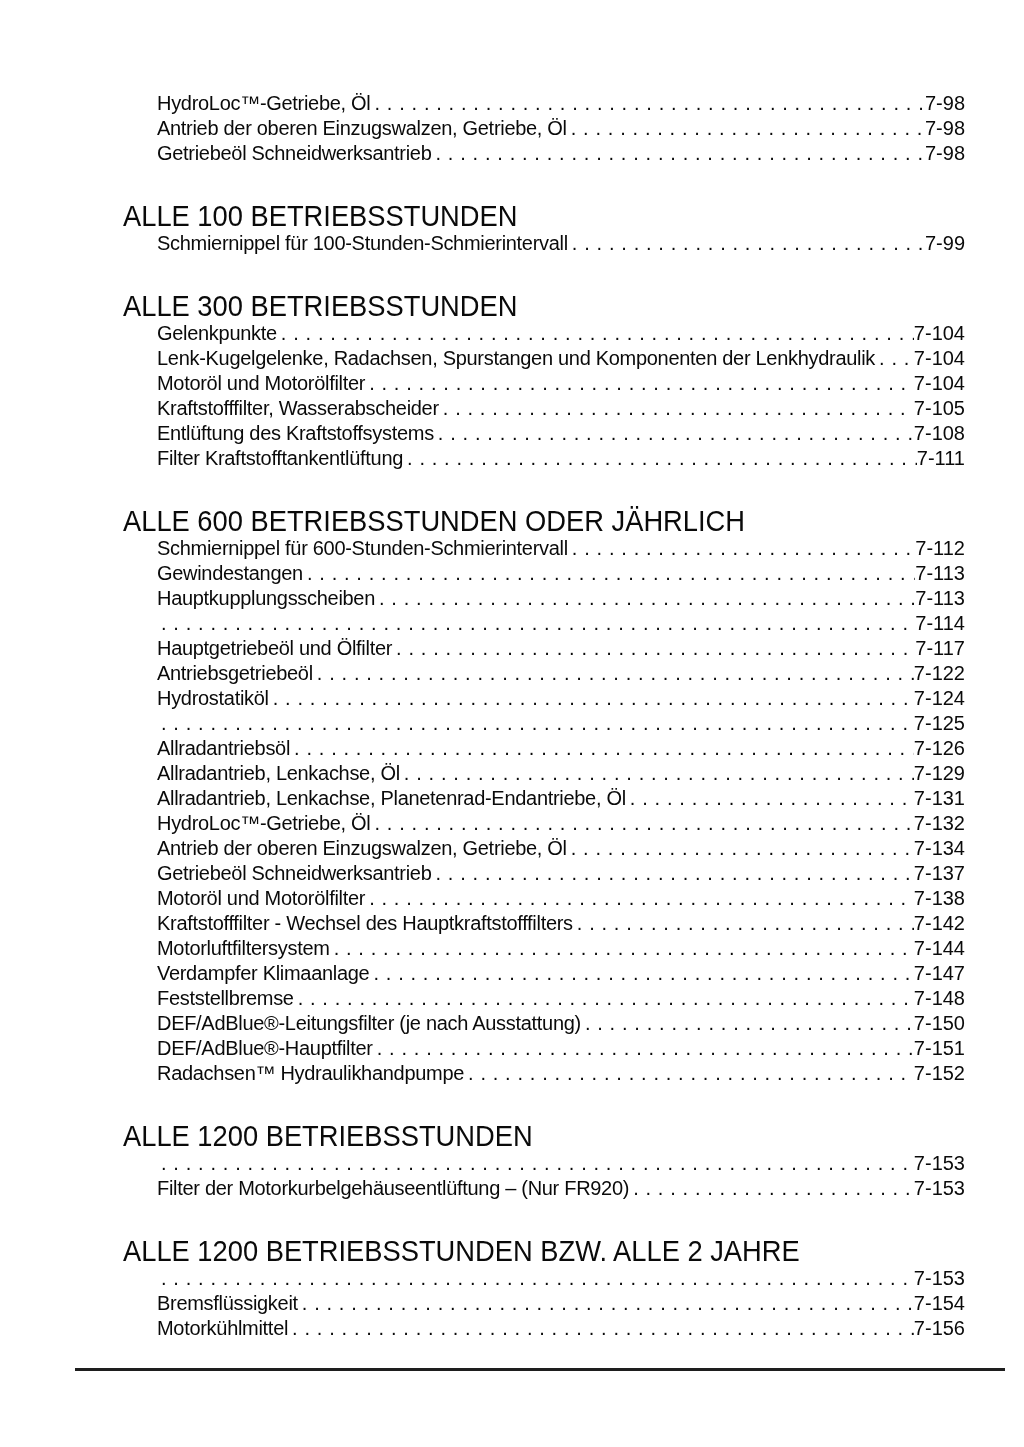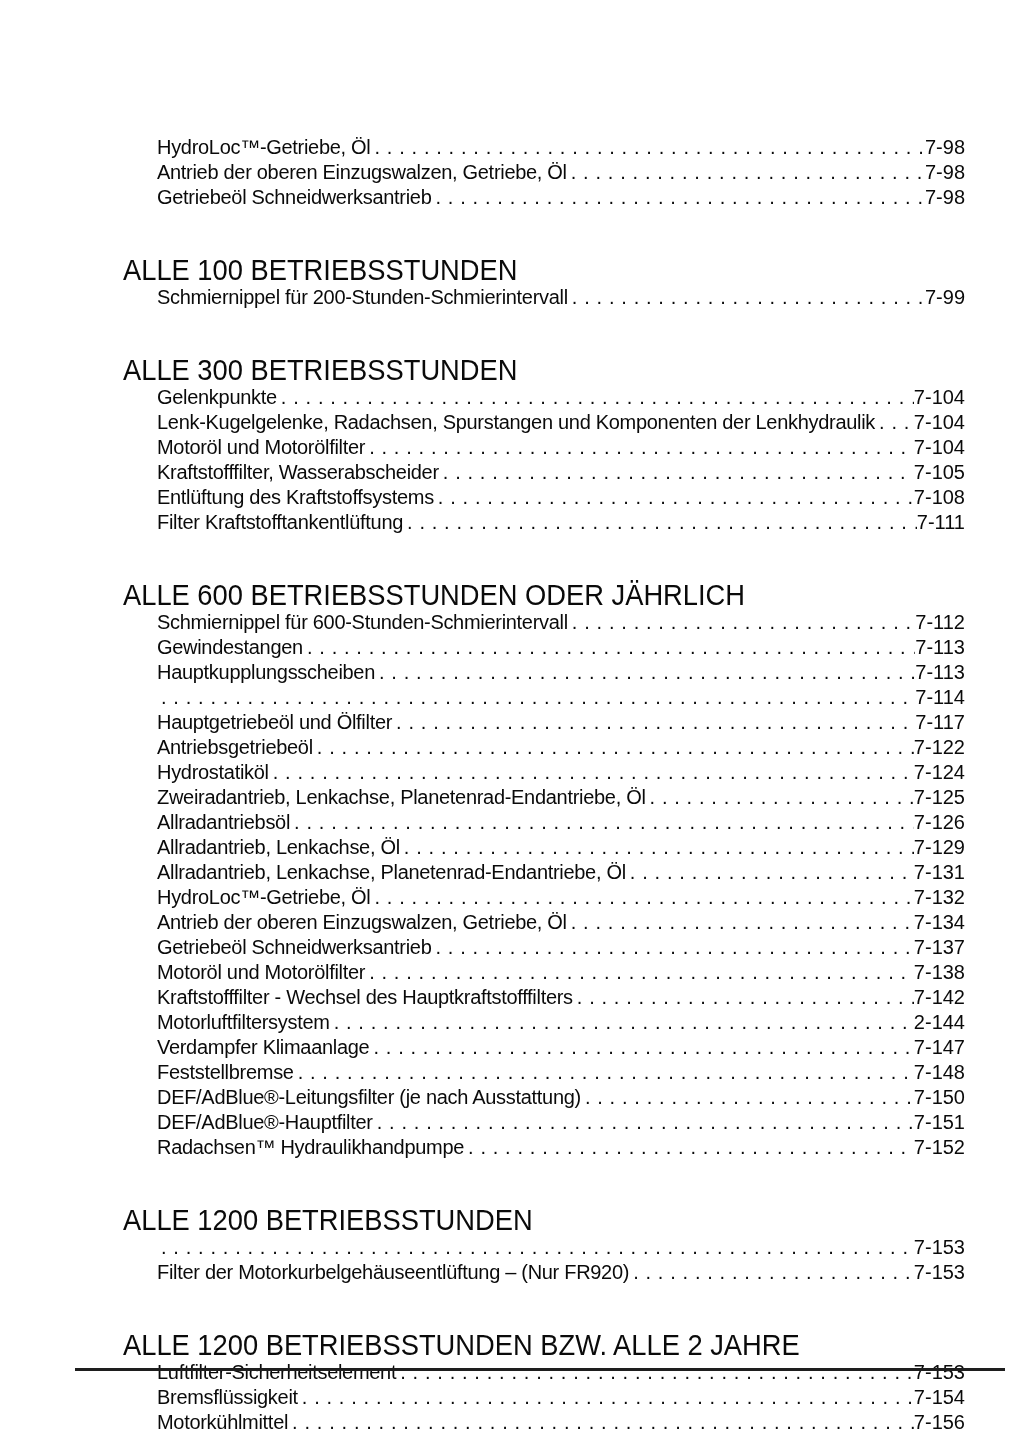--- a/index.html
+++ b/index.html
@@ -16,21 +16,21 @@
     font-family: "Liberation Sans", "DejaVu Sans", sans-serif;
     color: #0a0a0a;
     -webkit-font-smoothing: antialiased;
   }
   .content {
     position: absolute;
     left: 123px;
     top: 91px;
     width: 842px; 
   }
-  .toc-section { display: block; margin-top: 44px; }
+  .toc-section { display: block; }
   .toc-heading {
     font-size: 30px;
     line-height: 31px;
     font-weight: 400;
     margin: 34px 0 0 0;
     white-space: nowrap;
     transform: scaleX(0.91);
     transform-origin: 0 50%;
     letter-spacing: 0;
   }
@@ -92,21 +92,21 @@
     <span class="toc-dots">........................................................................................................................</span>
     <span class="toc-page-num">7-98</span>
   </div>
 </div>
   </section>
 
   <section class="toc-section">
     <h2 class="toc-heading">ALLE 100 BETRIEBSSTUNDEN</h2>
     <div class="rows">
   <div class="toc-row">
-    <span class="toc-title">Schmiernippel für 200-Stunden-Schmierintervall</span>
+    <span class="toc-title">Schmiernippel für 100-Stunden-Schmierintervall</span>
     <span class="toc-dots">........................................................................................................................</span>
     <span class="toc-page-num">7-99</span>
   </div>
 </div>
   </section>
 
   <section class="toc-section">
     <h2 class="toc-heading">ALLE 300 BETRIEBSSTUNDEN</h2>
     <div class="rows">
   <div class="toc-row">
@@ -185,21 +185,20 @@
     <span class="toc-page-num">7-122</span>
   </div>
 
   <div class="toc-row">
     <span class="toc-title">Hydrostatiköl</span>
     <span class="toc-dots">........................................................................................................................</span>
     <span class="toc-page-num">7-124</span>
   </div>
 
   <div class="toc-row">
-    <span class="toc-title">Zweiradantrieb, Lenkachse, Planetenrad-Endantriebe, Öl</span>
     <span class="toc-dots">........................................................................................................................</span>
     <span class="toc-page-num">7-125</span>
   </div>
 
   <div class="toc-row">
     <span class="toc-title">Allradantriebsöl</span>
     <span class="toc-dots">........................................................................................................................</span>
     <span class="toc-page-num">7-126</span>
   </div>
 
@@ -241,21 +240,21 @@
 
   <div class="toc-row">
     <span class="toc-title">Kraftstofffilter - Wechsel des Hauptkraftstofffilters</span>
     <span class="toc-dots">........................................................................................................................</span>
     <span class="toc-page-num">7-142</span>
   </div>
 
   <div class="toc-row">
     <span class="toc-title">Motorluftfiltersystem</span>
     <span class="toc-dots">........................................................................................................................</span>
-    <span class="toc-page-num">2-144</span>
+    <span class="toc-page-num">7-144</span>
   </div>
 
   <div class="toc-row">
     <span class="toc-title">Verdampfer Klimaanlage</span>
     <span class="toc-dots">........................................................................................................................</span>
     <span class="toc-page-num">7-147</span>
   </div>
 
   <div class="toc-row">
     <span class="toc-title">Feststellbremse</span>
@@ -296,21 +295,20 @@
     <span class="toc-dots">........................................................................................................................</span>
     <span class="toc-page-num">7-153</span>
   </div>
 </div>
   </section>
 
   <section class="toc-section">
     <h2 class="toc-heading">ALLE 1200 BETRIEBSSTUNDEN BZW. ALLE 2 JAHRE</h2>
     <div class="rows">
   <div class="toc-row">
-    <span class="toc-title">Luftfilter-Sicherheitselement</span>
     <span class="toc-dots">........................................................................................................................</span>
     <span class="toc-page-num">7-153</span>
   </div>
 
   <div class="toc-row">
     <span class="toc-title">Bremsflüssigkeit</span>
     <span class="toc-dots">........................................................................................................................</span>
     <span class="toc-page-num">7-154</span>
   </div>
 

